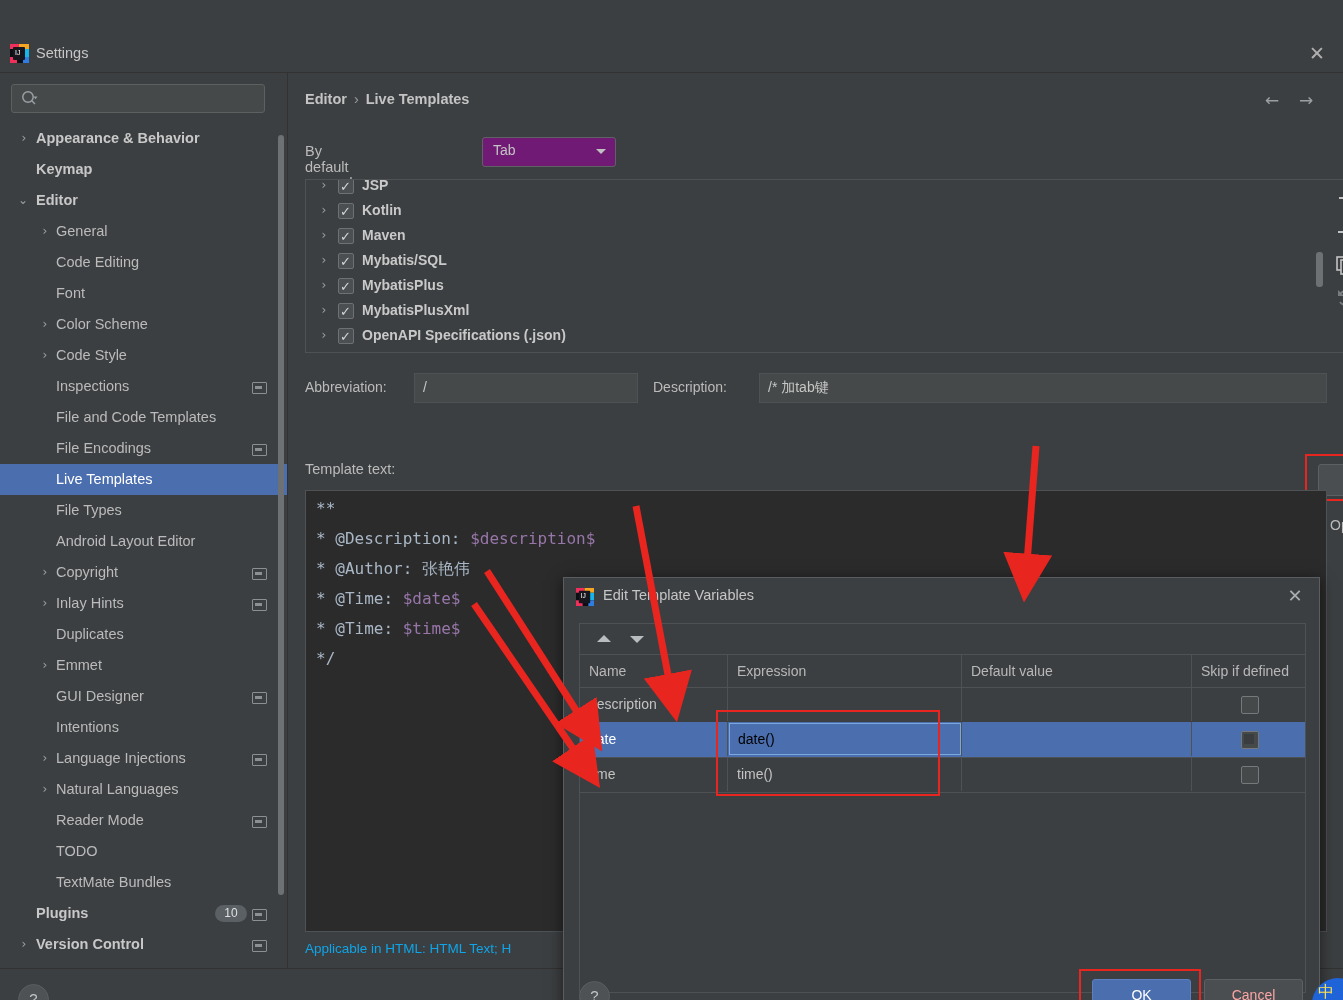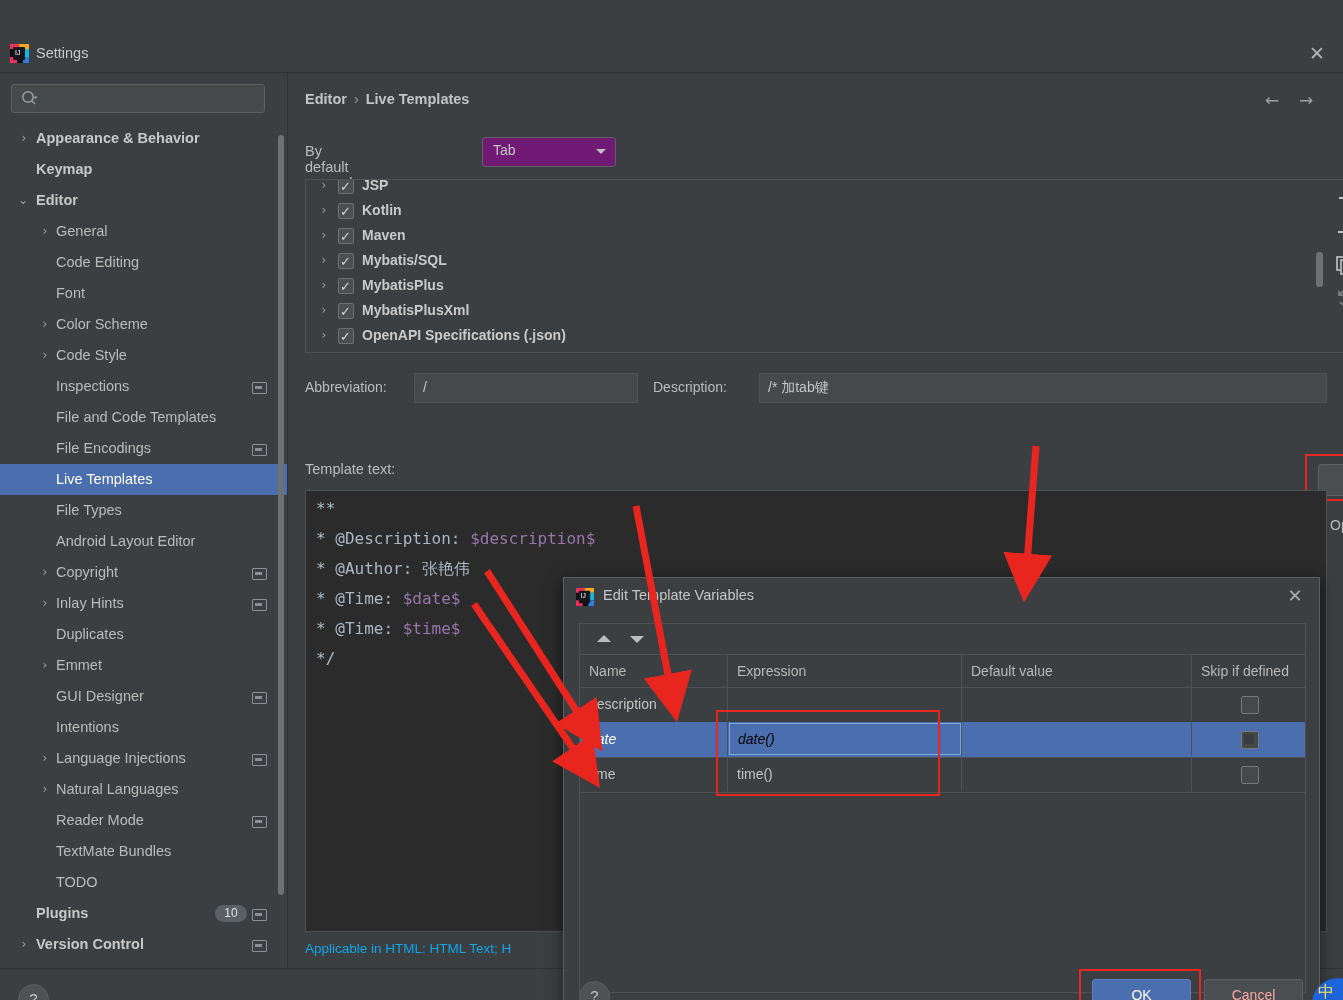--- a/index.html
+++ b/index.html
@@ -103,21 +103,21 @@
   .dlg-title{position:absolute;left:39px;top:9px;font-size:14.5px;color:#c6c6c6;}
   .dlg-close{position:absolute;right:14px;top:8px;width:20px;height:20px;text-align:center;line-height:19px;font-size:18px;color:#a9adb0;cursor:pointer;font-family:"DejaVu Sans",sans-serif;}
 
   .tblwrap{position:absolute;left:15px;top:45px;width:725px;height:368px;border:1px solid #4e5254;background:#3c3f41;}
   .tbltools{position:absolute;left:0;top:0;width:725px;height:30px;border-bottom:1px solid #4e5254;}
   .tbltools .ud{position:absolute;top:6px;width:22px;height:18px;cursor:pointer;}
   .thead{position:absolute;left:0;top:31px;width:725px;height:32px;border-bottom:1px solid #4e5254;}
   .th{position:absolute;top:0;height:32px;line-height:32px;font-size:14px;color:#b8b8b8;border-right:1px solid #4e5254;padding-left:9px;box-sizing:border-box;overflow:hidden;white-space:nowrap;}
   .th.last{border-right:0;}
   .trow{position:absolute;left:0;width:725px;height:35px;border-bottom:1px solid #4e5254;cursor:pointer;}
-  .trow.selected{background:#4b6eaf;font-style:italic;}
+  .trow.selected{background:#4b6eaf;}
   .tc{position:absolute;top:0;height:34px;line-height:34px;font-size:14px;color:#c3c3c3;border-right:1px solid #4e5254;padding-left:9px;box-sizing:border-box;overflow:hidden;white-space:nowrap;}
   .trow.selected .tc{color:#ffffff;}
   .tc.last{border-right:0;}
   .rcbx{position:absolute;left:50%;margin-left:-8px;top:9px;width:16px;height:16px;border:1px solid #75797c;border-radius:2px;background:#45494a;}
   .rcbx.on{background:#45494a;}
   .rcbx.on:after{content:"";position:absolute;left:2px;top:2px;width:10px;height:10px;background:#3a3d3f;}
   .editcell{position:absolute;border:1px solid #7aa8dd;background:#4b6eaf;box-sizing:border-box;}
   .editcell .ec{position:absolute;left:8px;top:7px;font-size:14px;color:#000000;}
 
   .dlgfoot{position:absolute;left:0;top:415px;width:755px;height:28px;}
@@ -250,24 +250,24 @@
         </div>
         <div class="ti">
           <span class="arrow" style="left:39px">›</span>
           <span class="lbl" style="left:56px">Natural Languages</span>
         </div>
         <div class="ti">
           <span class="lbl" style="left:56px">Reader Mode</span>
           <span class="proj-ic"></span>
         </div>
         <div class="ti">
+          <span class="lbl" style="left:56px">TODO</span>
+        </div>
+        <div class="ti">
           <span class="lbl" style="left:56px">TextMate Bundles</span>
-        </div>
-        <div class="ti">
-          <span class="lbl" style="left:56px">TODO</span>
         </div>
         <div class="ti bold">
           <span class="lbl" style="left:36px">Plugins</span>
           <span class="badge">10</span>
           <span class="proj-ic"></span>
         </div>
         <div class="ti bold">
           <span class="arrow" style="left:18px">›</span>
           <span class="lbl" style="left:36px">Version Control</span>
           <span class="proj-ic"></span>

